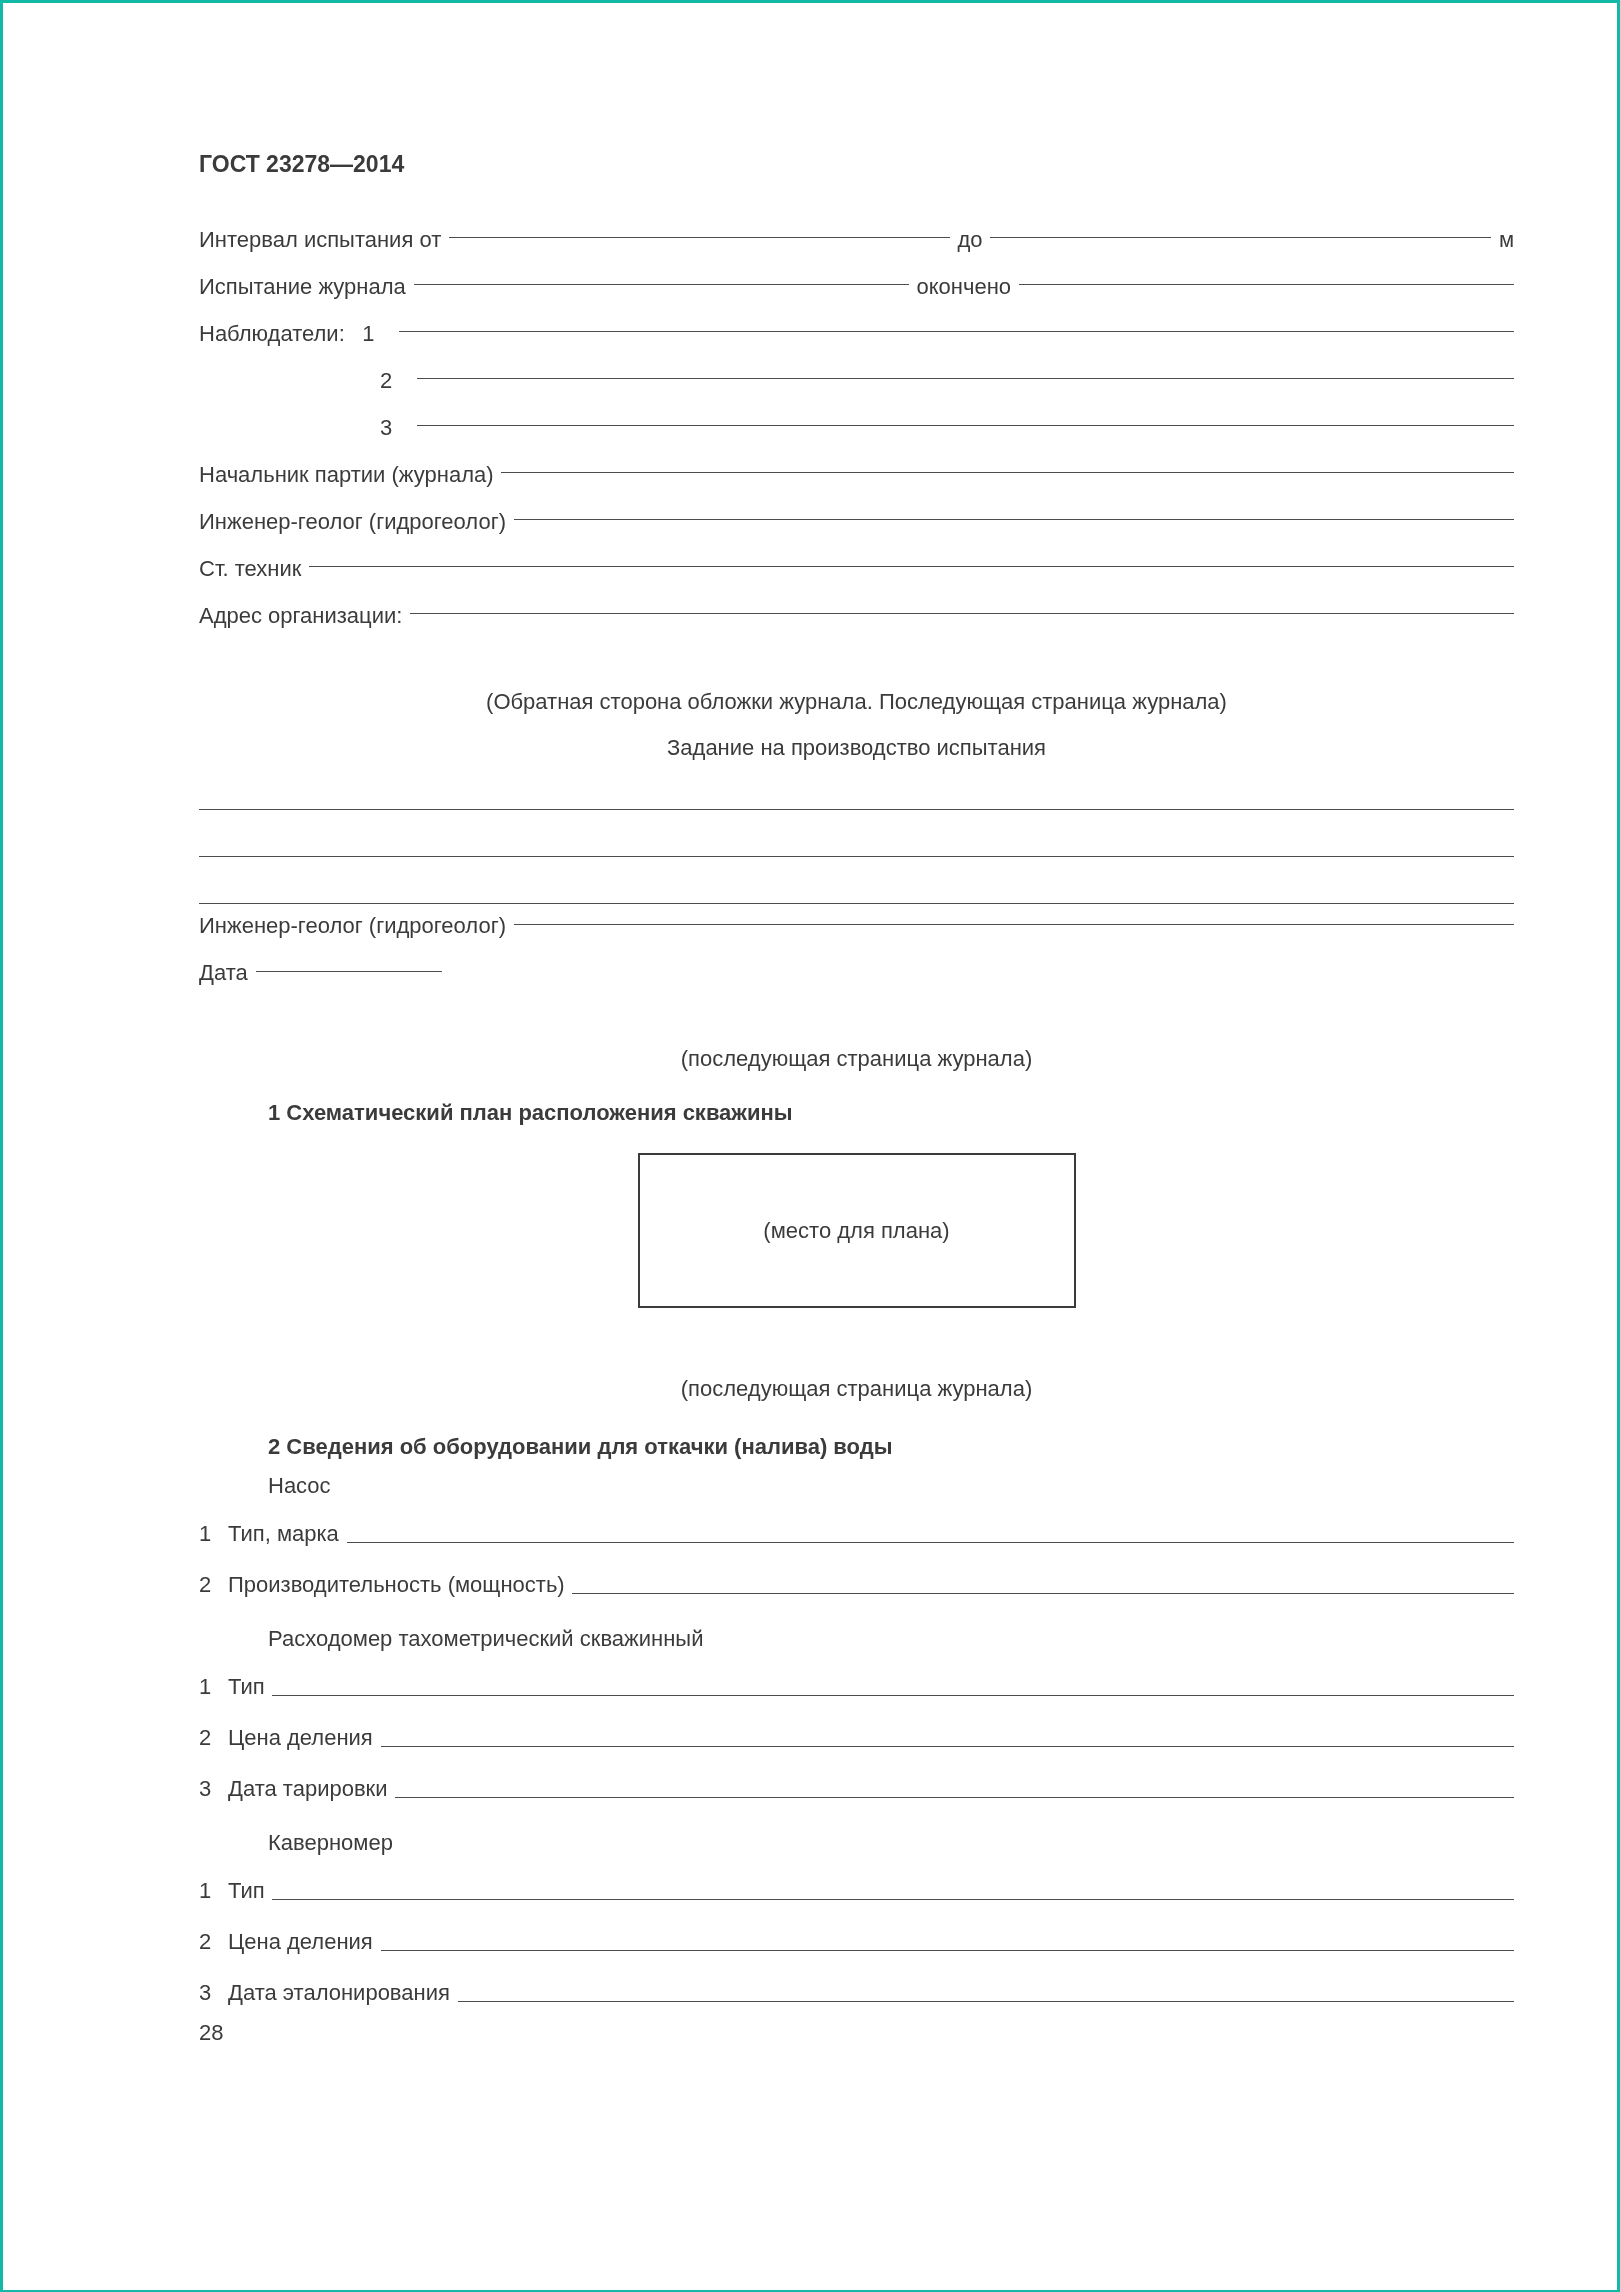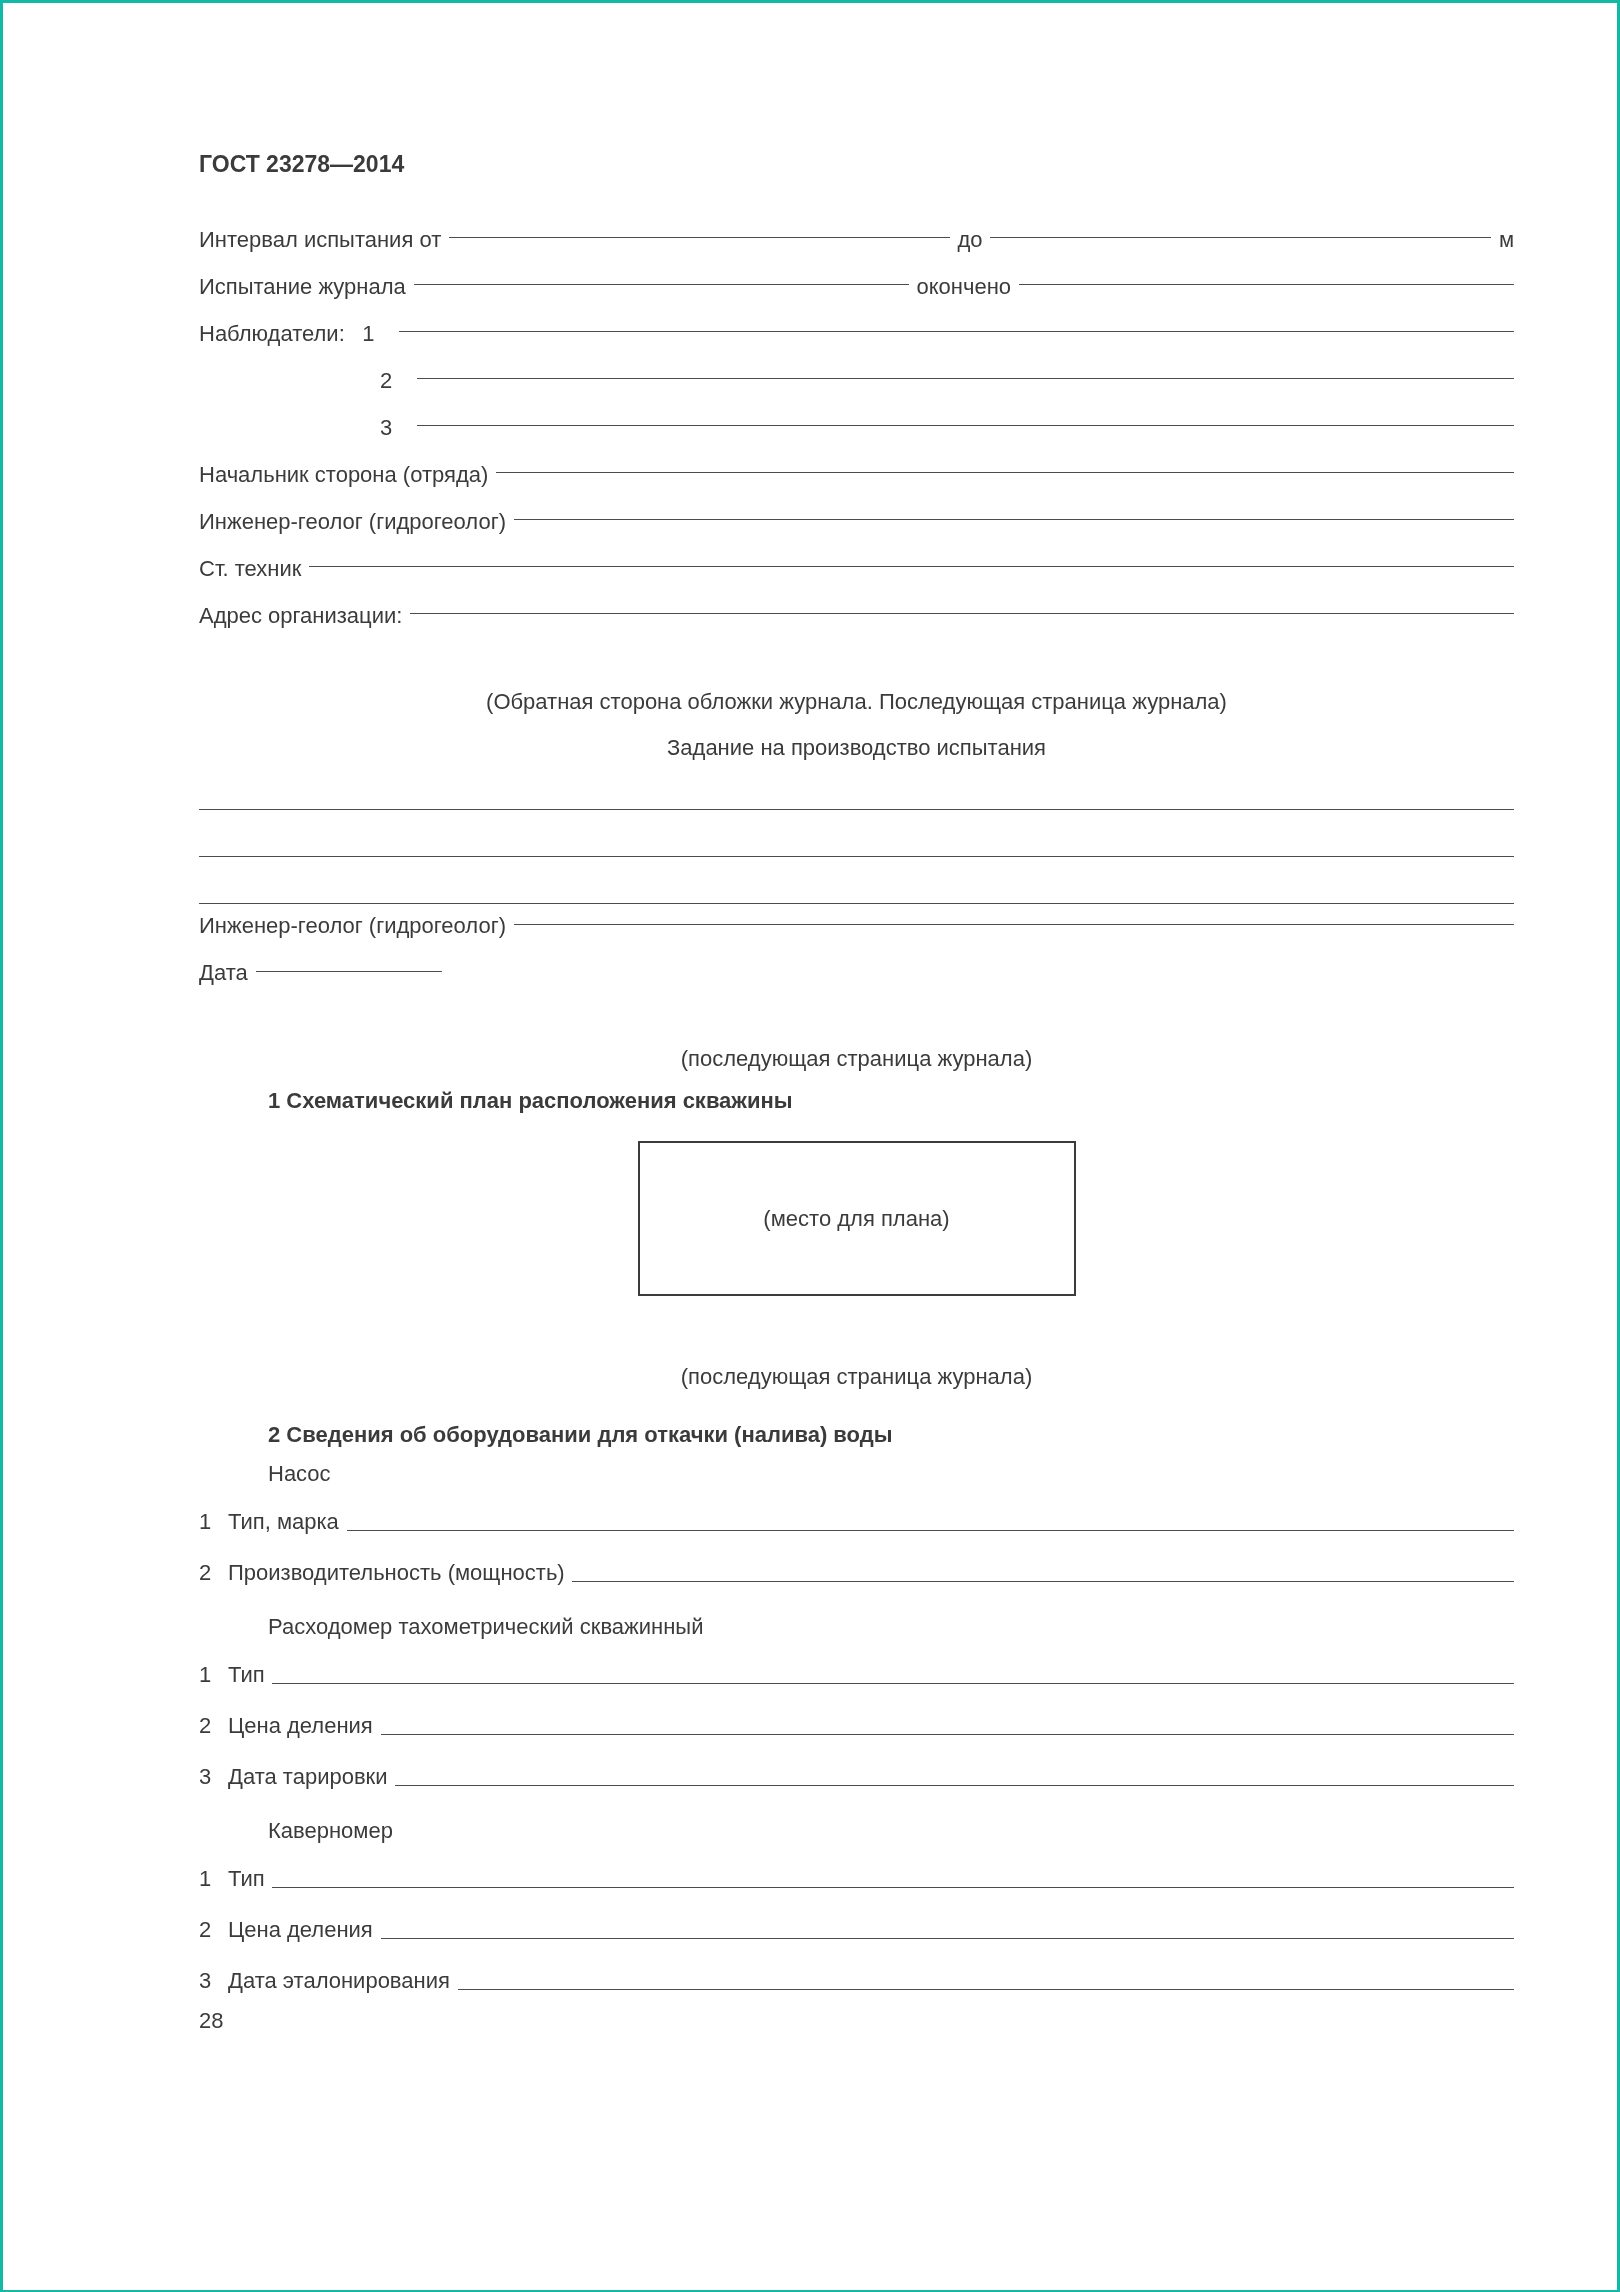--- a/index.html
+++ b/index.html
@@ -27,21 +27,21 @@
   .obs-indent { margin-left:181px; }
   .center { text-align:center; }
   .note { margin-top:47px; height:29px; }
   .note2 { margin-top:47px; height:29px; }
   .note3 { margin-top:67px; height:29px; }
   .task-title { margin-top:17.6px; height:29px; }
   .blank-block { margin-top:35px; }
   .blank-line { height:47px; border-bottom:1.6px solid #4c4c4c; }
   .blank-line:first-child { height:11.8px; }
   .section-title { font-weight:bold; margin-left:69px; }
-  .sec1 { margin-top:13px; height:29px; }
+  .sec1 { margin-top:25px; height:29px; }
   .sec2 { margin-top:29px; height:29px; }
   .sub-label { margin-left:69px; }
   .pump-label { height:37px; display:flex; align-items:flex-end; }
   .sub-row-label { height:51px; display:flex; align-items:flex-end; }
   .plan-box {
     width:438px; height:155px;
     border:2px solid #3b3b3b;
     margin:25px auto 0;
     display:flex; align-items:center; justify-content:center;
   }
@@ -77,21 +77,21 @@
   <div class="row obs-indent">
     <span class="num">2</span>
     <span class="fill tail"></span>
   </div>
   <div class="row obs-indent">
     <span class="num">3</span>
     <span class="fill tail"></span>
   </div>
 
   <div class="row">
-    <span class="label">Начальник сторона (отряда)</span>
+    <span class="label">Начальник партии (журнала)</span>
     <span class="fill tail"></span>
   </div>
 
   <div class="row">
     <span class="label">Инженер-геолог (гидрогеолог)</span>
     <span class="fill tail"></span>
   </div>
 
   <div class="row">
     <span class="label">Ст. техник</span>

